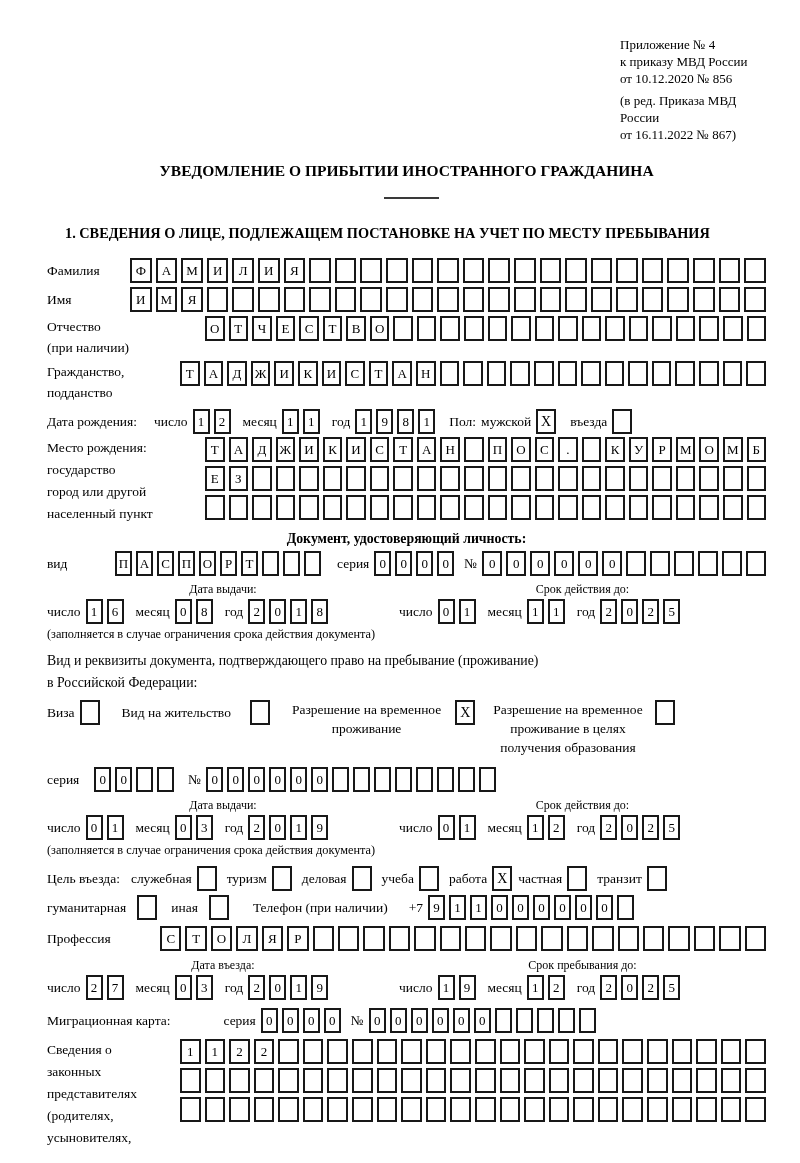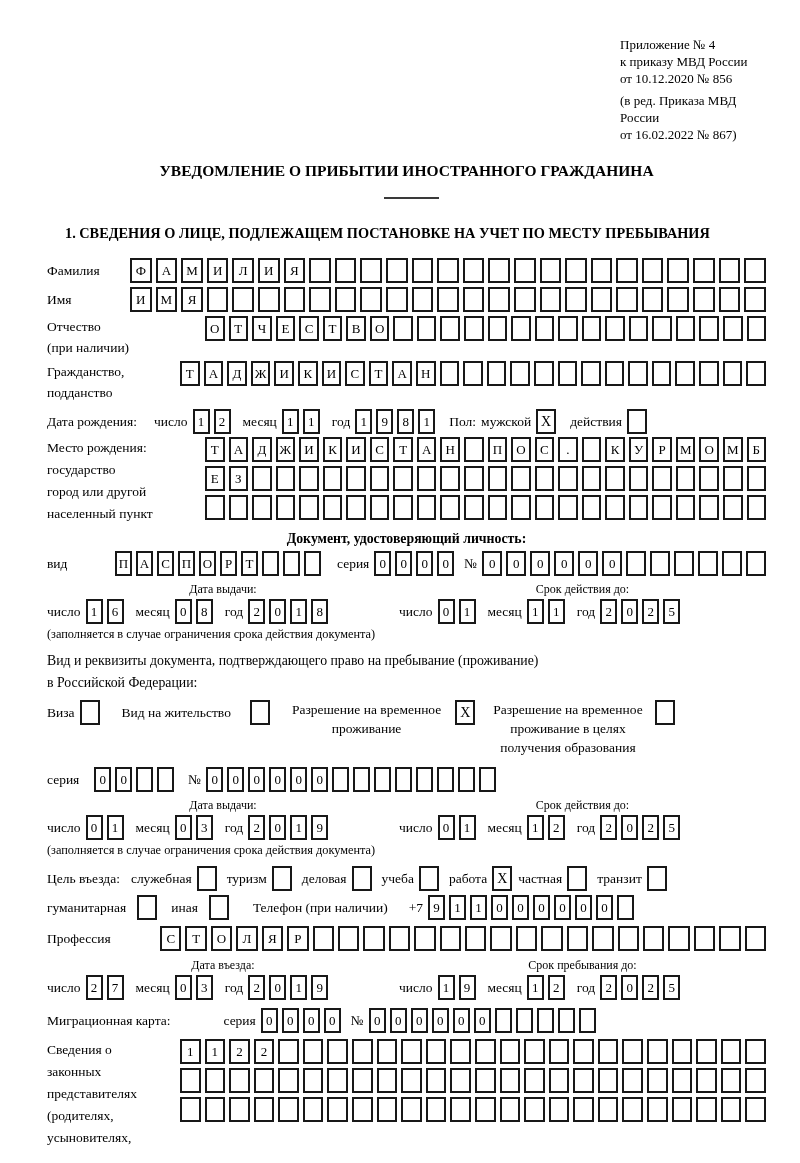--- a/index.html
+++ b/index.html
@@ -57,21 +57,21 @@
 </head>
 <body>
 
 <div class="page">
 
   <div class="appendix">
     <div>Приложение № 4</div>
     <div>к приказу МВД России</div>
     <div>от 10.12.2020 № 856</div>
     <div class="rev">(в ред. Приказа МВД России</div>
-    <div>от 16.02.2022 № 867)</div>
+    <div>от 16.11.2022 № 867)</div>
   </div>
 
 
   <div class="title">
     <div>УВЕДОМЛЕНИЕ О ПРИБЫТИИ ИНОСТРАННОГО ГРАЖДАНИНА</div>
     <div><span class="blank"></span></div>
   </div>
 
   <div class="sec1">1. СВЕДЕНИЯ О ЛИЦЕ, ПОДЛЕЖАЩЕМ ПОСТАНОВКЕ НА УЧЕТ ПО МЕСТУ ПРЕБЫВАНИЯ</div>
 
@@ -220,21 +220,21 @@
     <span class="boxes">
         <span class="box">1</span>
         <span class="box">9</span>
         <span class="box">8</span>
         <span class="box">1</span>
       </span>
     <span class="sexgrp">
       <span class="dlbl">Пол:</span>
       <span class="dlbl">мужской</span>
       <span class="chk">X</span>
-      <span class="dlbl" style="margin-left:14px;">действия</span>
+      <span class="dlbl" style="margin-left:14px;">въезда</span>
       <span class="chk"></span>
     </span>
   </div>
 
   <div class="crow">
     <span class="lbl2 w158 leftcol-lines">
       <div>Место рождения:</div>
       <div>государство</div>
       <div>город или другой</div>
       <div>населенный пункт</div>

